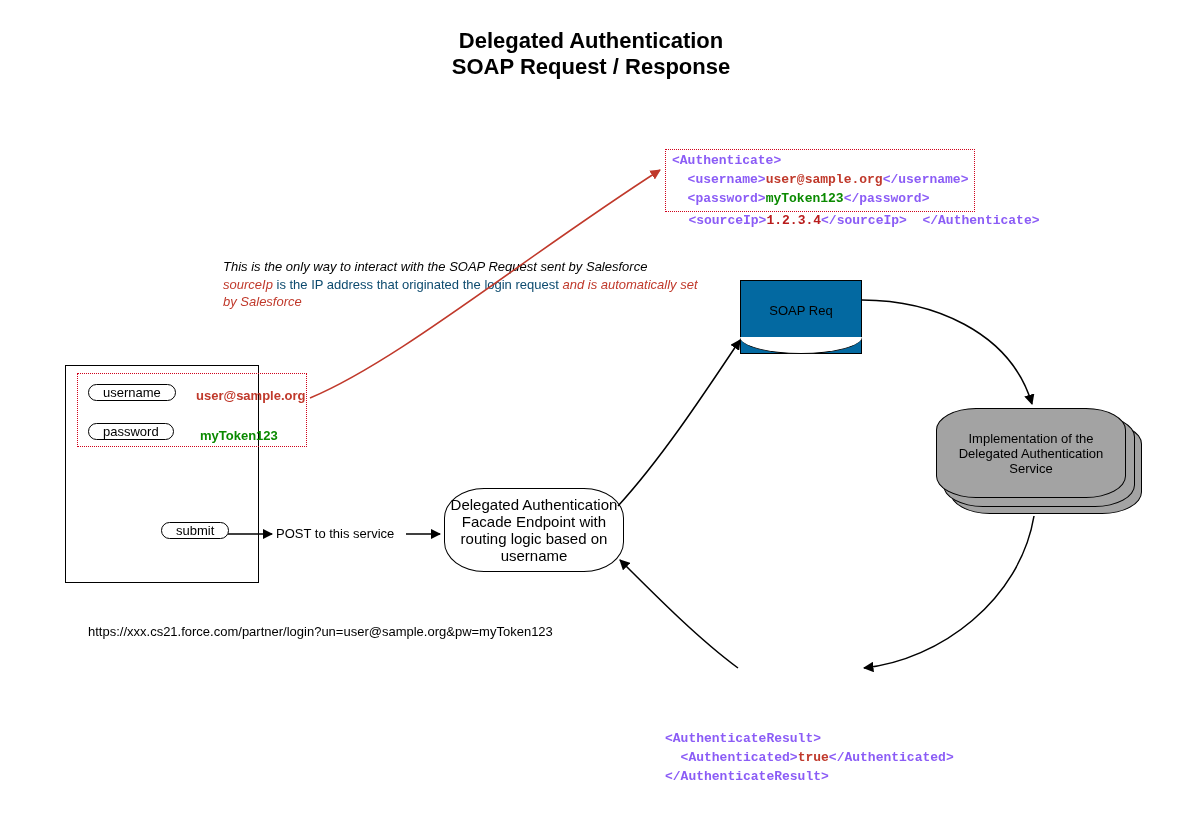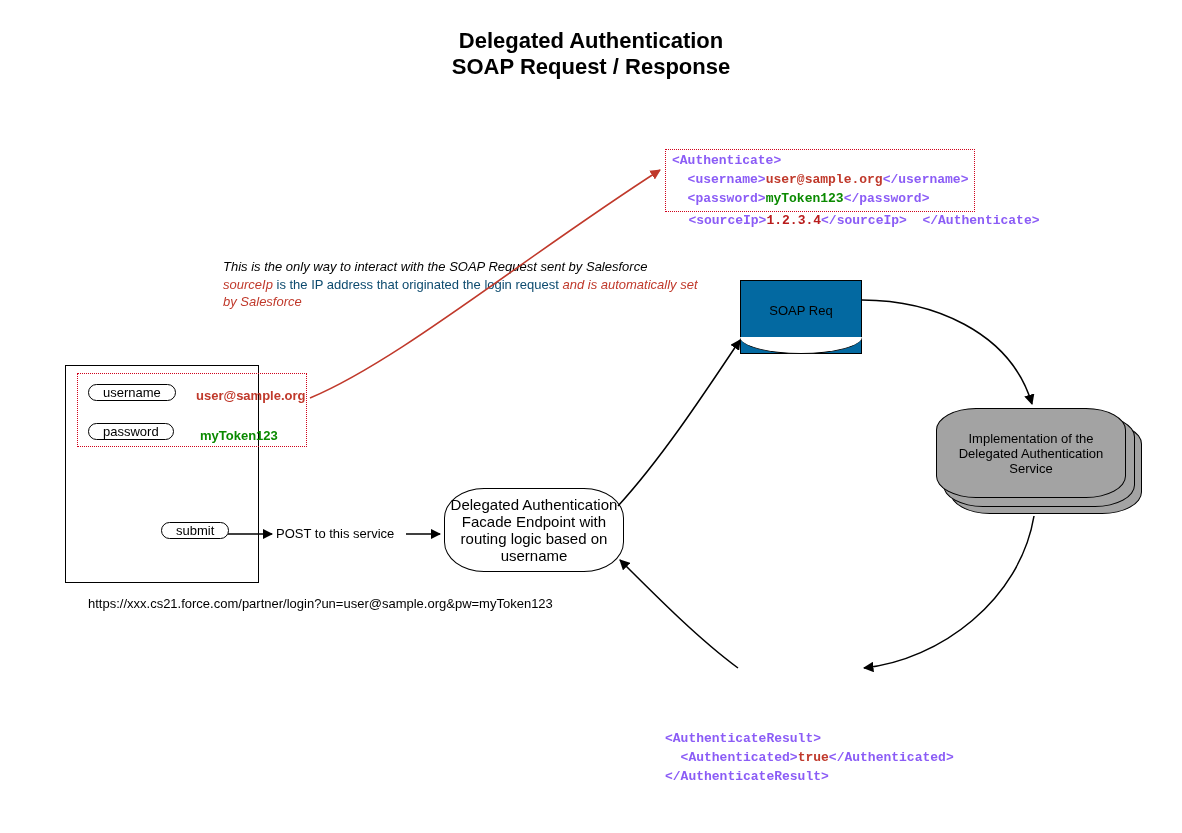--- a/index.html
+++ b/index.html
@@ -11,21 +11,21 @@
   .formlabel{font-weight:700;font-size:14px;text-align:center;left:68px;top:316px;width:190px;}
   .form-rect{left:65px;top:365px;width:192px;height:216px;border:1.5px solid #000;}
   .dotted-red{border:1.5px dotted #d0021b;}
   .pill{border:1.5px solid #000;border-radius:16px;padding:0 14px;font-size:13px;background:#fff;display:inline-block;}
   .field-un{left:88px;top:384px;}
   .field-pw{left:88px;top:423px;}
   .red-dots{left:77px;top:373px;width:228px;height:72px;}
   .val-un{left:196px;top:388px;font-size:13px;font-weight:700;color:#c0392b;font-family:Arial,sans-serif;}
   .val-pw{left:200px;top:428px;font-size:13px;font-weight:700;color:#0a8a00;font-family:Arial,sans-serif;}
   .submit{left:161px;top:522px;}
-  .url{left:88px;top:596px;font-size:13px;}
+  .url{left:88px;top:624px;font-size:13px;}
   .posttext{left:276px;top:526px;font-size:13px;}
   .facade{left:444px;top:488px;width:180px;height:84px;border:1.5px solid #000;border-radius:40px/30px;
           font-size:15px;text-align:center;display:flex;align-items:center;justify-content:center;padding:4px 2px;box-sizing:border-box;}
   .impl-stack .card{border:1.5px solid #000;border-radius:40px/22px;background:#a3a3a3;width:190px;height:90px;position:absolute;}
   .impl-stack .c1{left:14px;top:14px;}
   .impl-stack .c2{left:7px;top:7px;}
   .impl-stack .c3{left:0;top:0;display:flex;align-items:center;justify-content:center;text-align:center;font-size:13px;padding:4px 8px;box-sizing:border-box;}
   .impl-stack{left:936px;top:408px;width:210px;height:110px;}
   .doc{border:1.5px solid #000;background:#0369a1;width:120px;height:72px;font-size:13px;text-align:center;}
   .doc .tear{position:absolute;left:-1px;right:-1px;bottom:-1px;height:16px;background:#fff;

